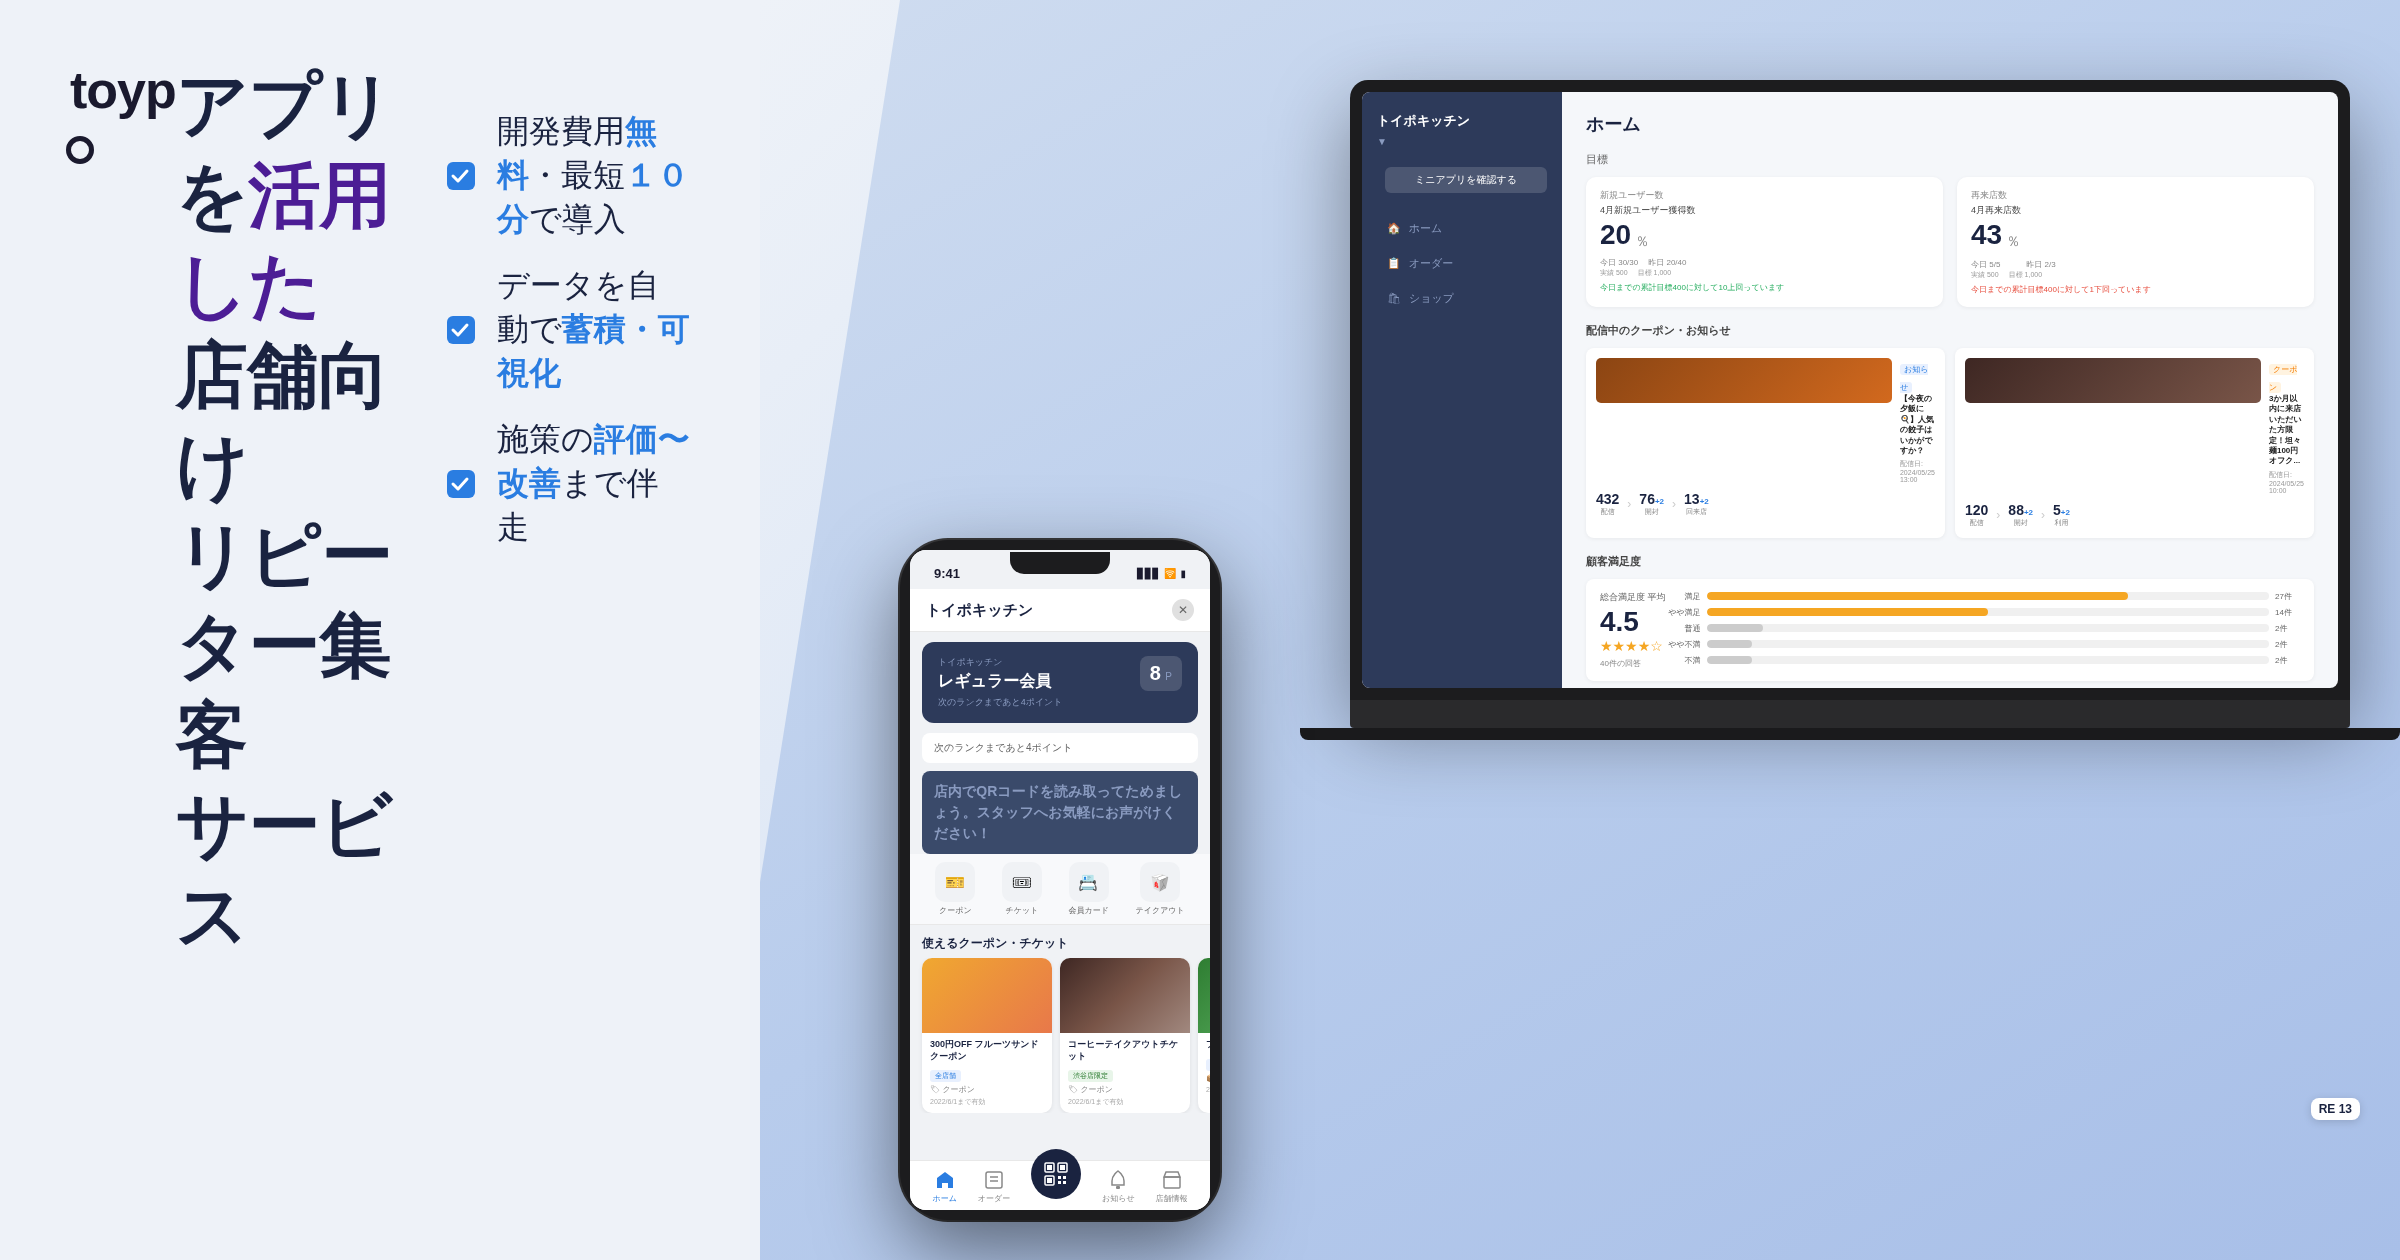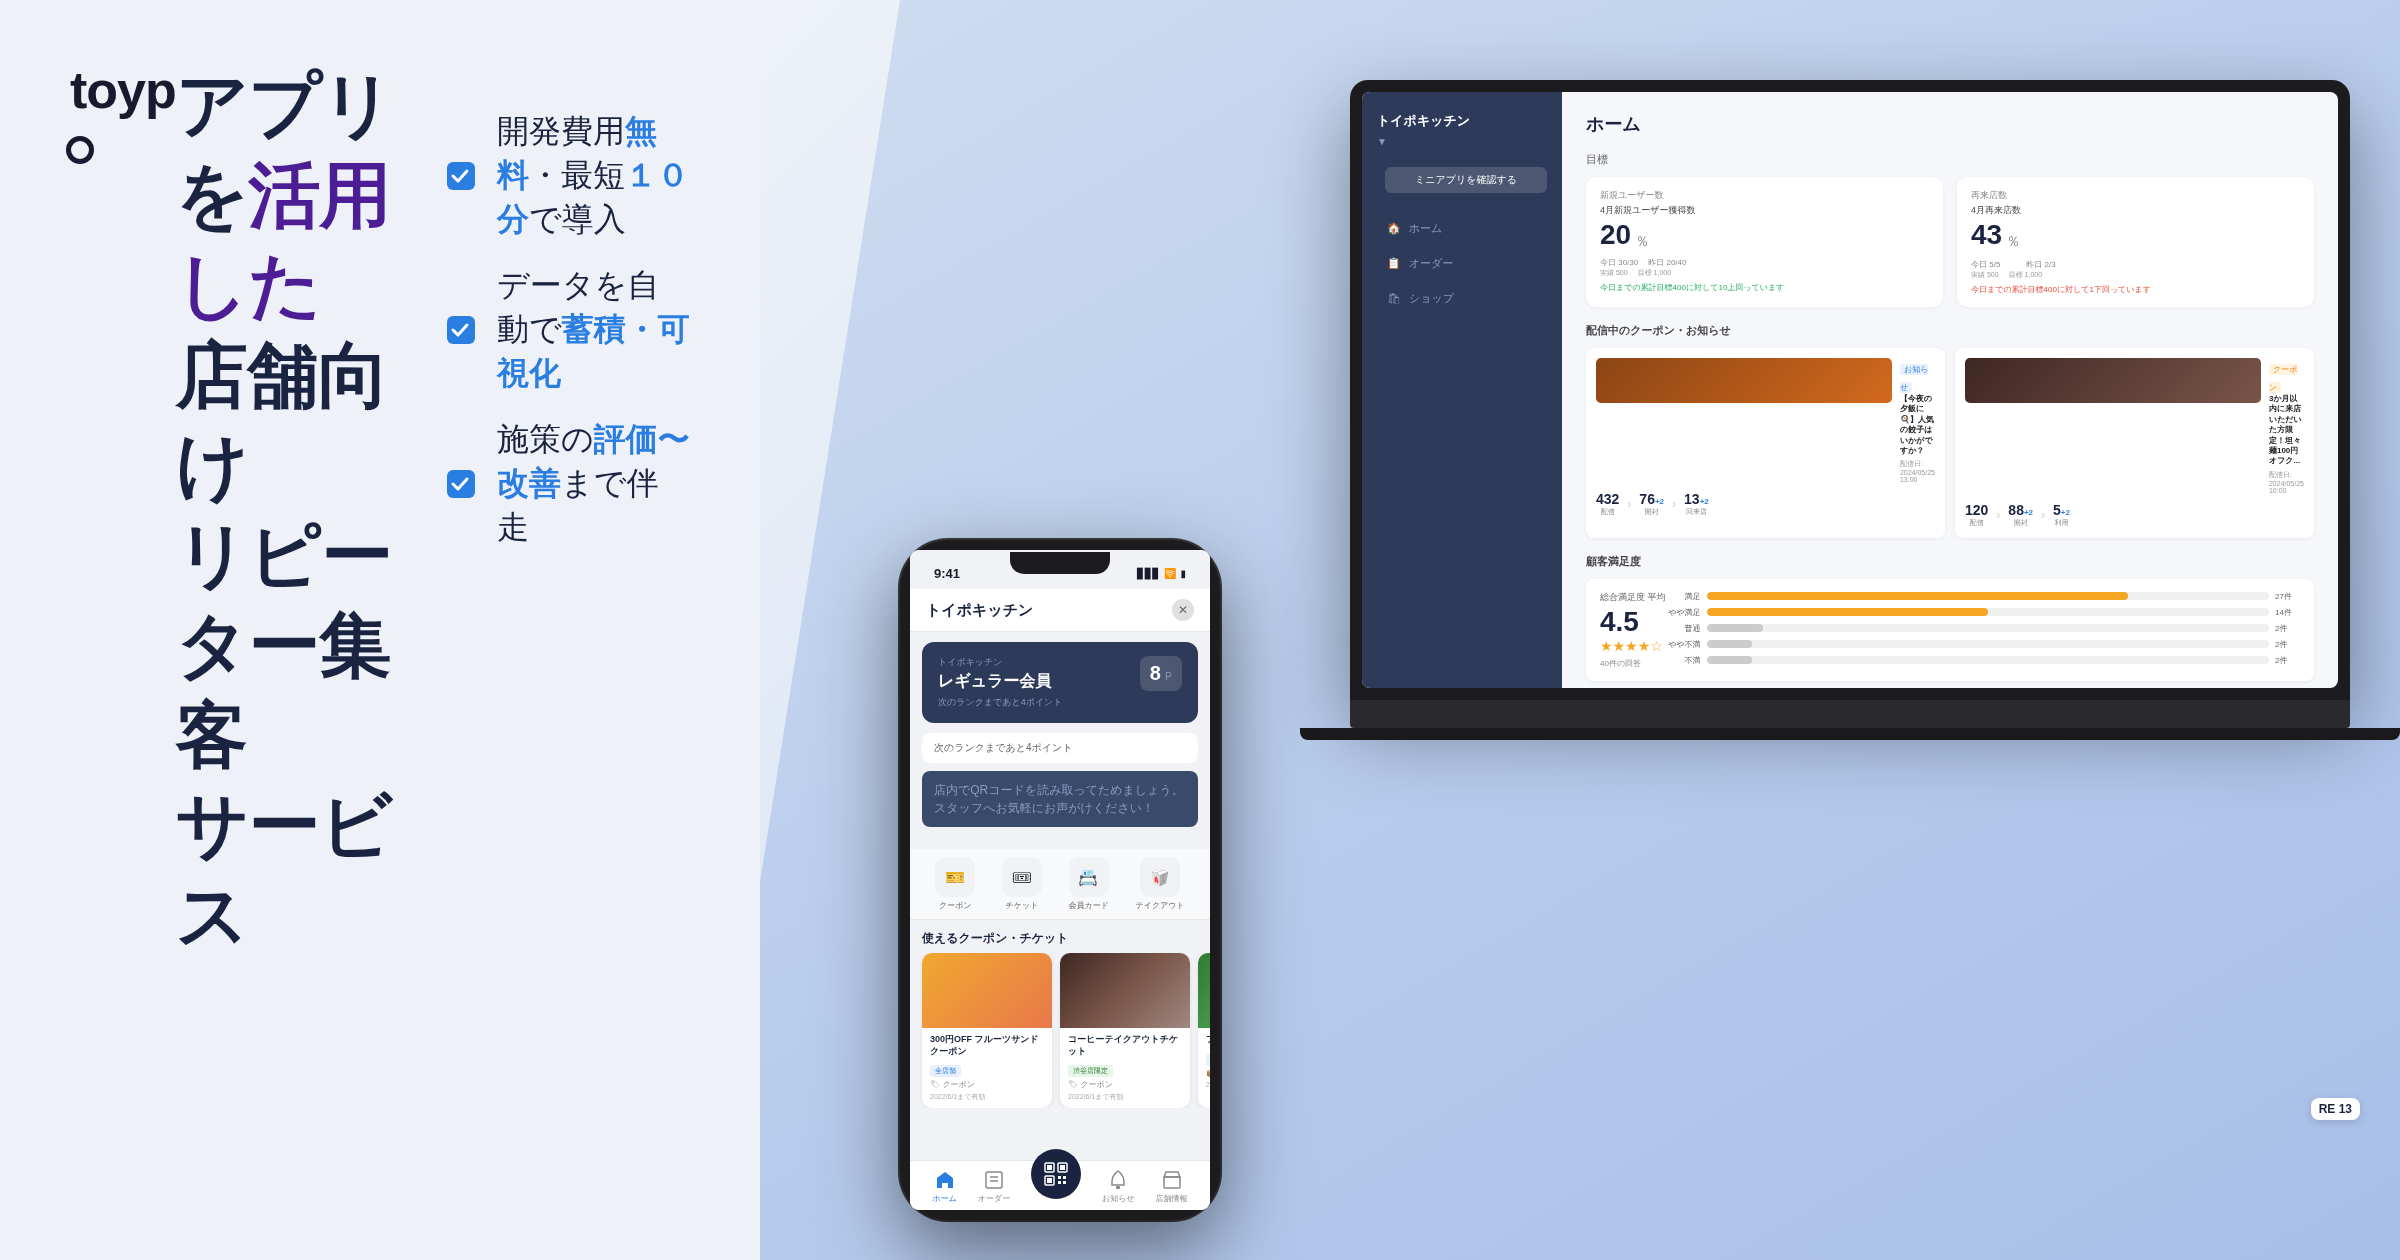--- a/index.html
+++ b/index.html
@@ -412,21 +412,21 @@
       width: 100px;
       height: 22px;
       background: #1c1c1e;
       border-radius: 0 0 14px 14px;
       z-index: 20;
     }
     .phone-screen {
       width: 100%;
       height: 100%;
       background: #f0f2f5;
-      border-radius: 9px;
+      border-radius: 16px;
       overflow: hidden;
       position: relative;
     }
 
     
     .phone-status-bar {
       display: flex;
       justify-content: space-between;
       align-items: center;
       padding: 16px 24px 8px;
@@ -519,26 +519,27 @@
       margin: 0 12px 8px;
       border-radius: 8px;
       padding: 8px 12px;
       font-size: 10px;
       color: #666;
     }
 
     
     .scan-prompt {
       background: #3a4a6a;
-      margin: 0 12px 22px;
+      margin: 0 12px 0;
       border-radius: 8px;
       padding: 10px 12px;
-      font-size: 12px;
+      font-size: 14px;
       color: #8a9bc0;
       line-height: 1.5;
+      font-weight: bold;
     }
 
     
     .phone-nav-tabs {
       display: flex;
       justify-content: space-around;
       background: #fff;
       border-top: 1px solid #e8e8e8;
       padding: 8px 12px 6px;
     }

